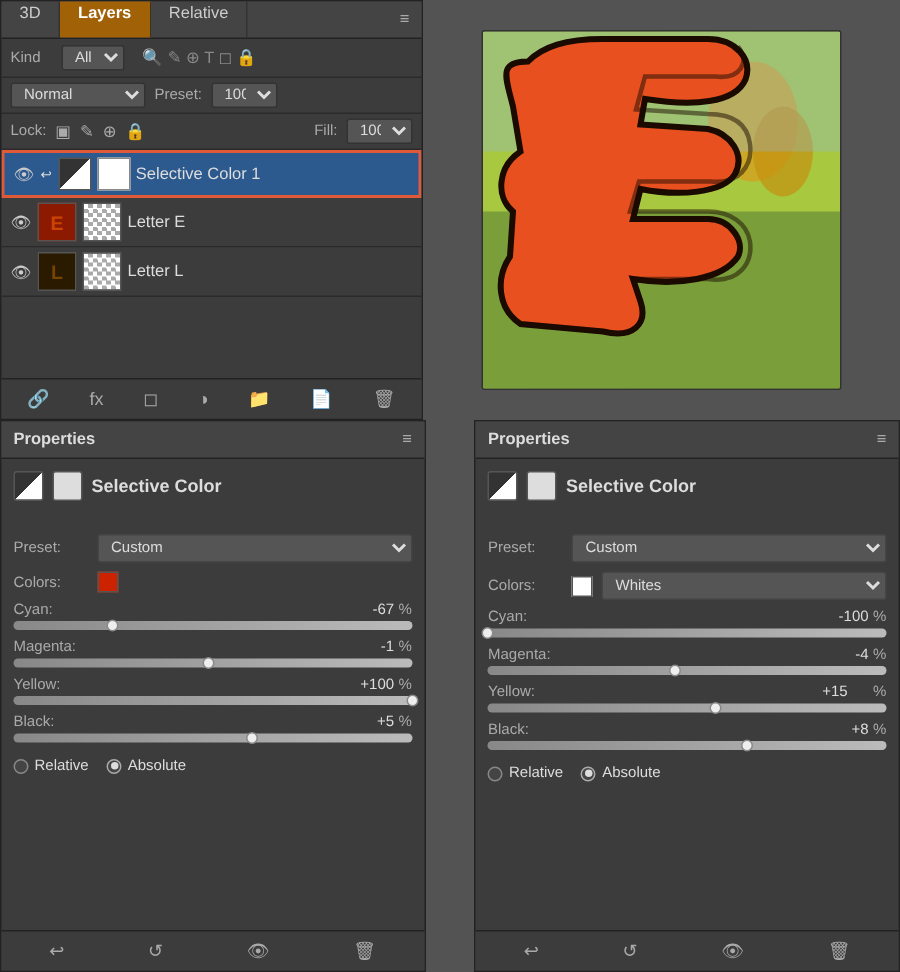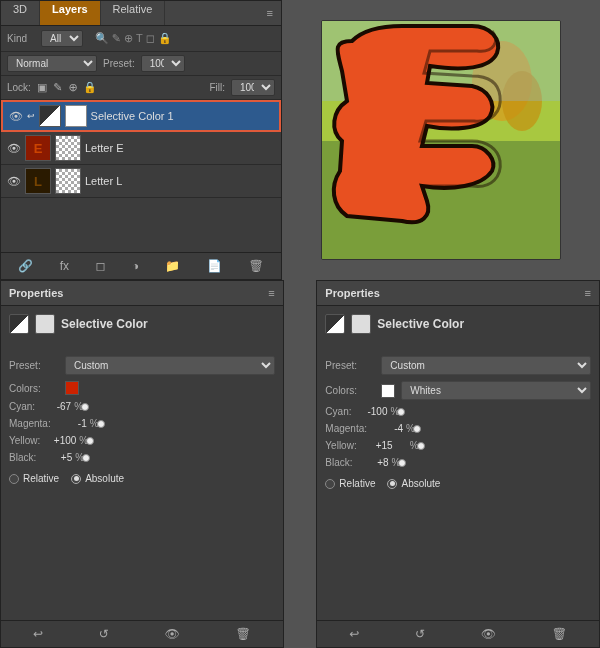--- a/index.html
+++ b/index.html
@@ -309,21 +309,21 @@
     .color-swatch {
       width: 14px;
       height: 14px;
       border: 1px solid #555;
       display: inline-block;
       vertical-align: middle;
     }
 
     .slider-row {
       display: flex;
-      flex-direction: row;
+      flex-direction: column;
       gap: 2px;
     }
 
     .slider-label-row {
       display: flex;
       align-items: center;
       justify-content: space-between;
     }
 
     .slider-label {

